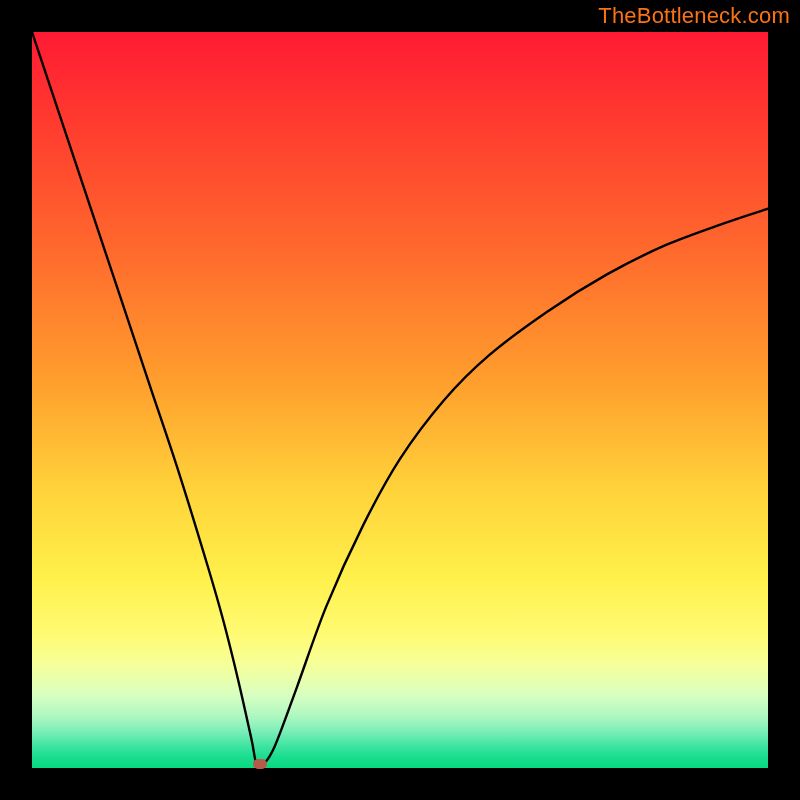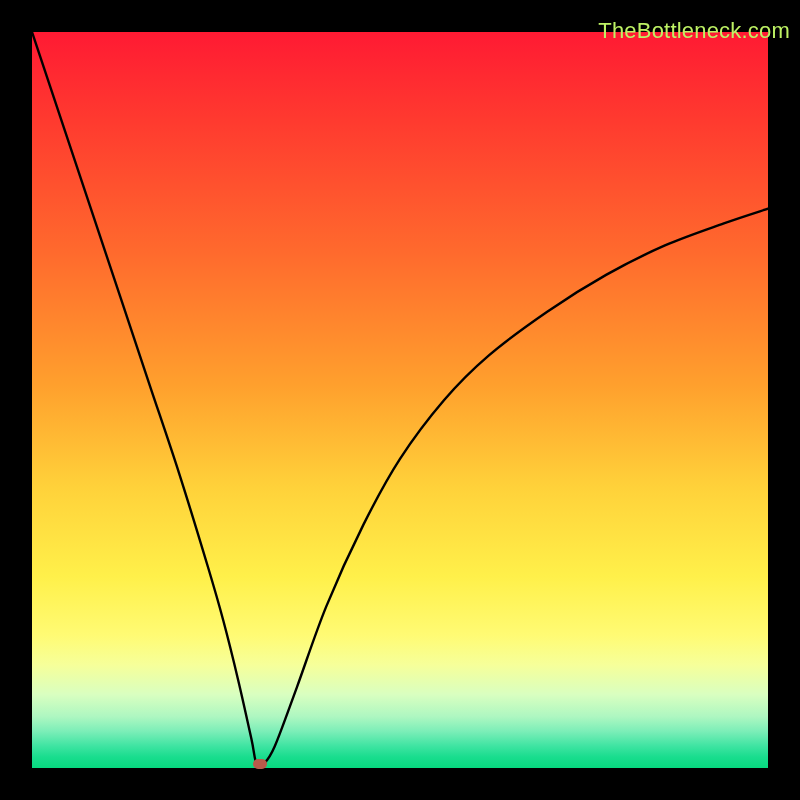--- a/index.html
+++ b/index.html
@@ -51,23 +51,23 @@
   .minpoint {
     position: absolute;
     width: 14px;
     height: 10px;
     border-radius: 5px;
     background: #b85a4a;
     transform: translate(-50%, -50%);
   }
   .watermark {
     position: absolute;
-    top: 18px;
+    top: 3px;
     right: 10px;
-    color: #bef264;
+    color: #f97316;
     font-size: 22px;
     font-weight: 500;
     letter-spacing: 0.2px;
   }
 </style>
 </head>
 <body>
 
 <div class="frame">
 

